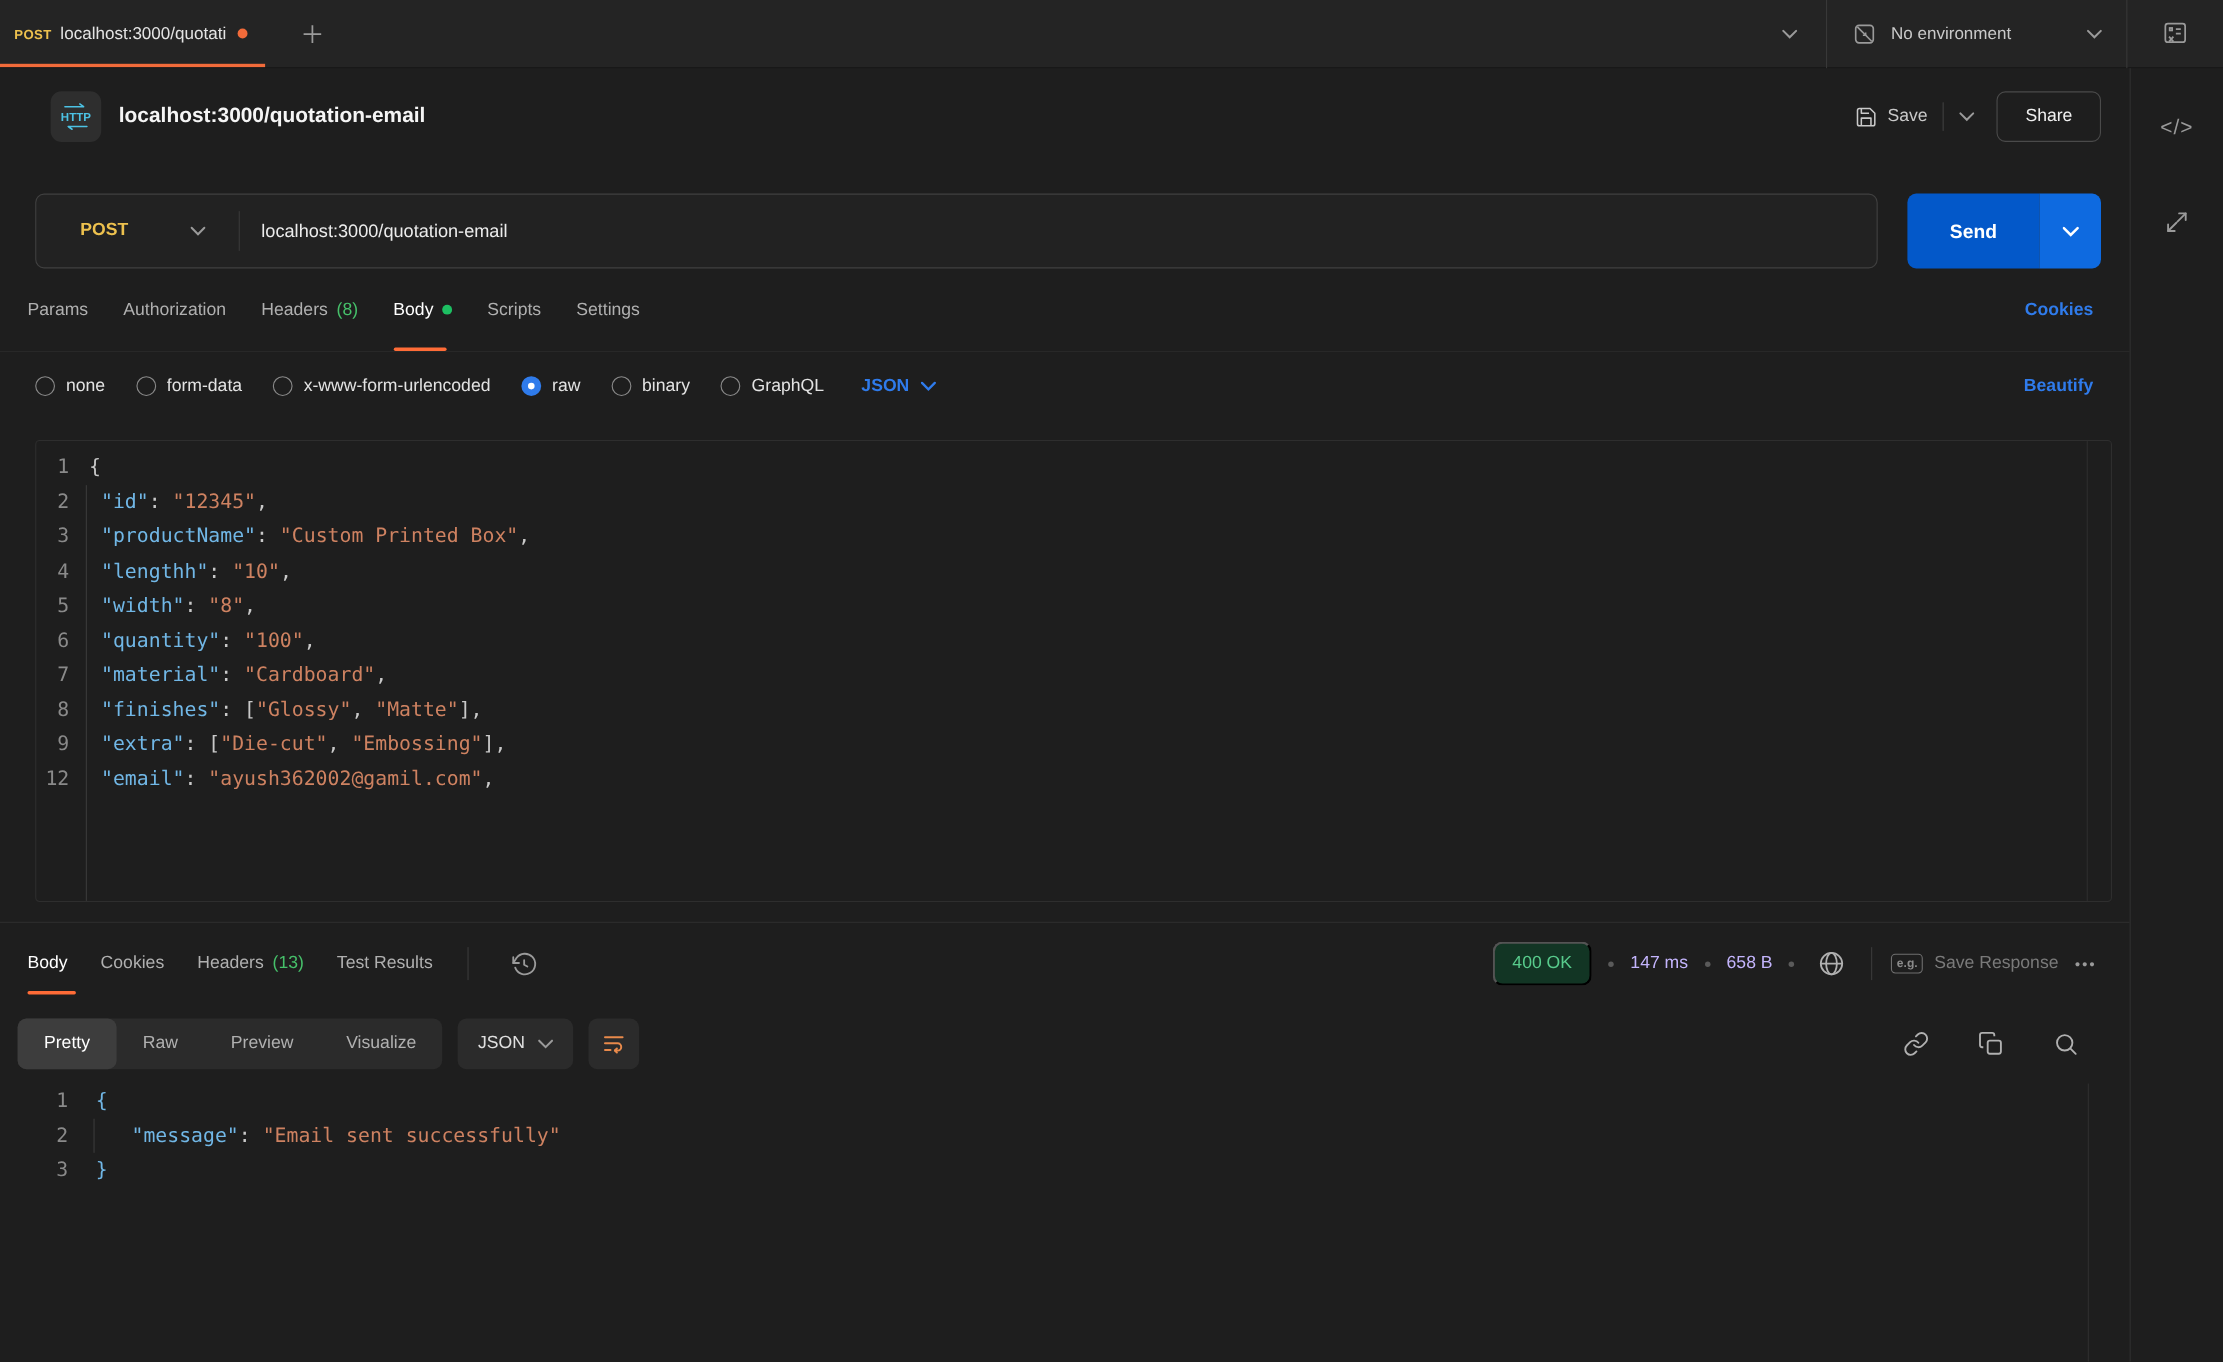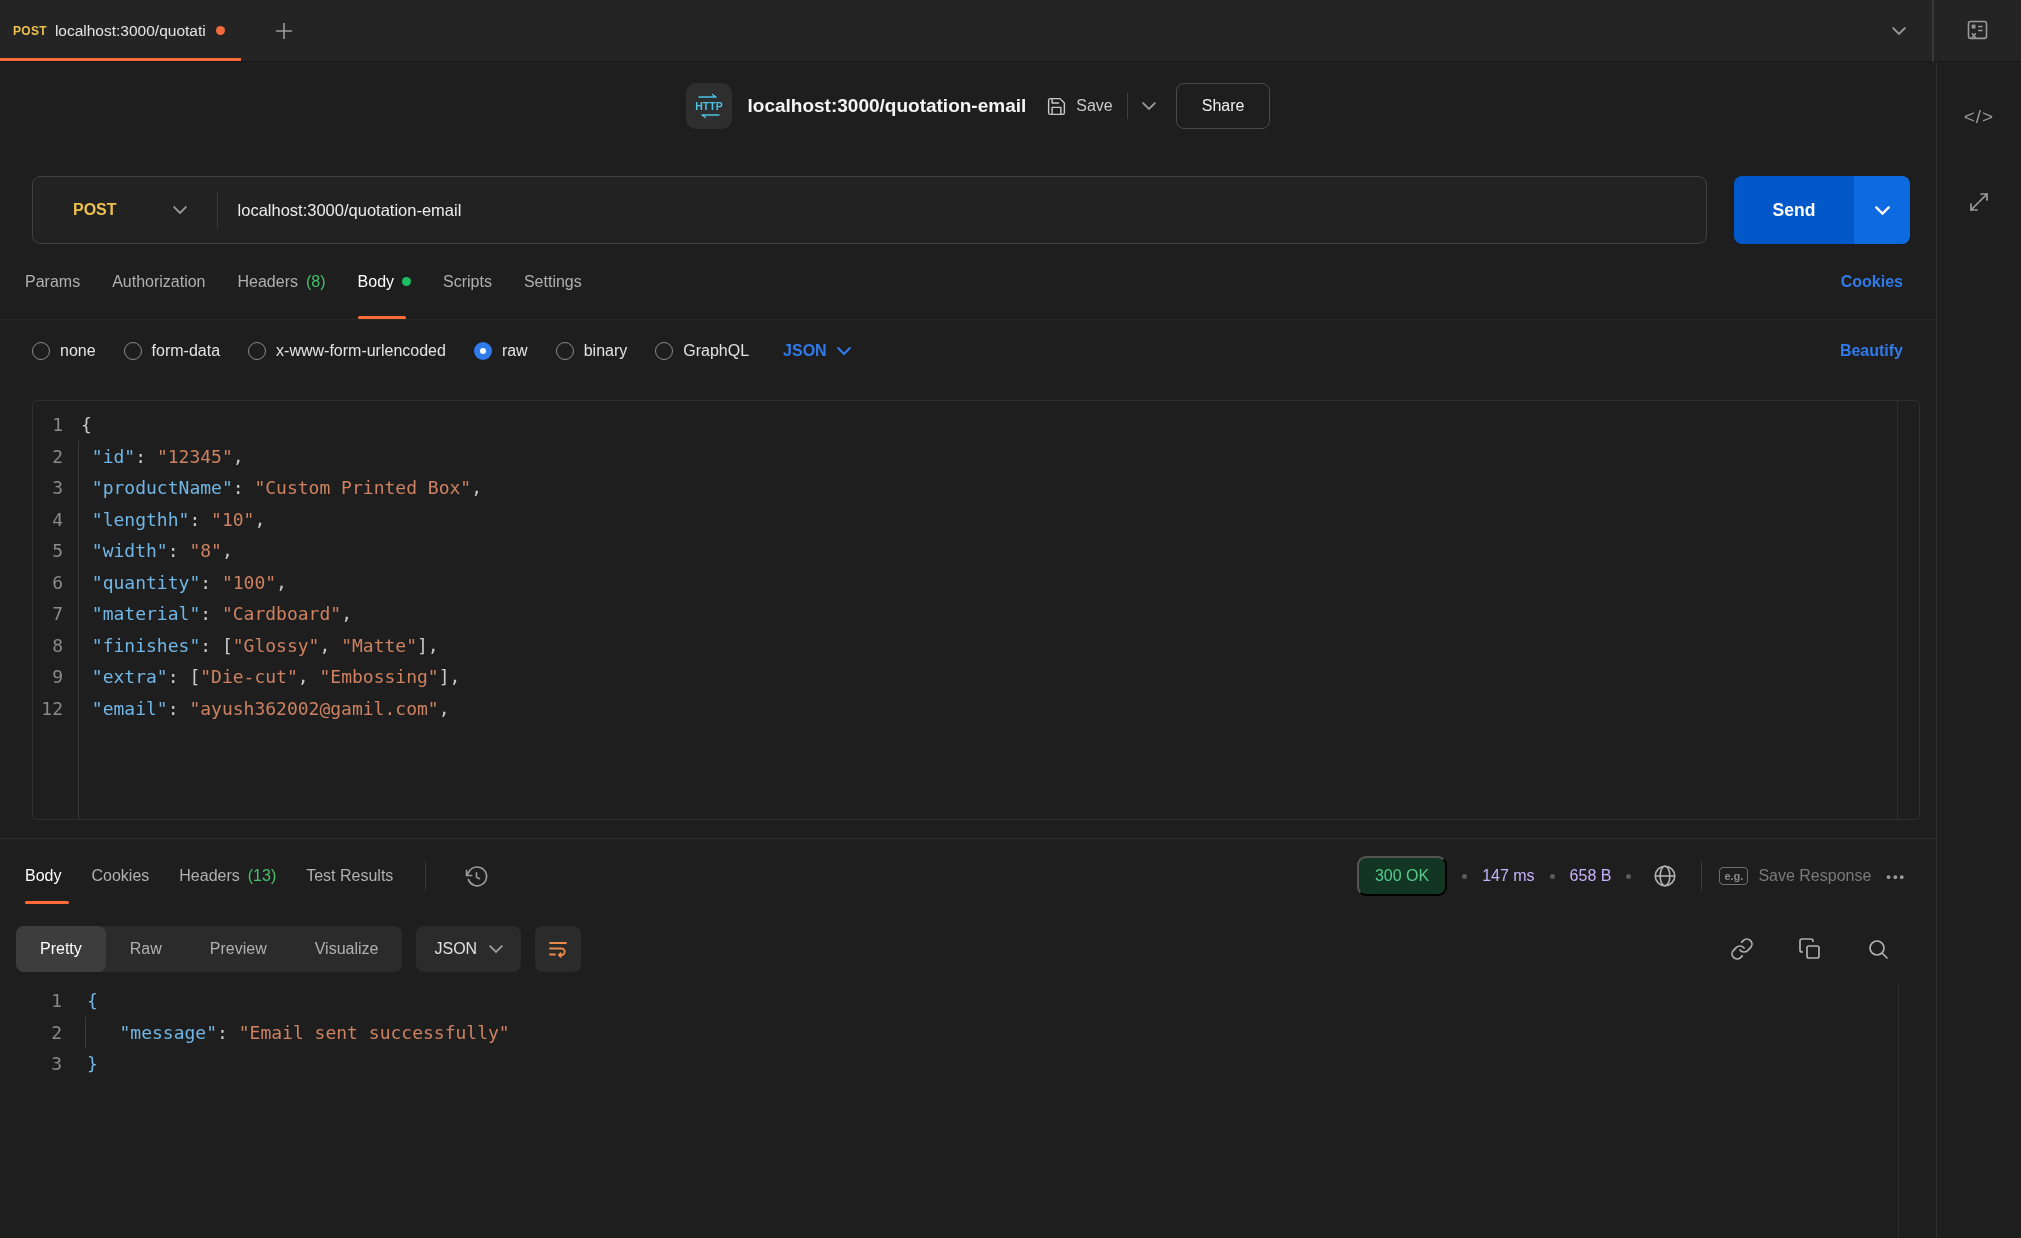--- a/index.html
+++ b/index.html
@@ -46,21 +46,21 @@
   .content-row { display: flex; height: 1176px; }
   .main-col { width: 1936px; display: flex; flex-direction: column; }
   .right-rail {
     flex: 1; border-left: 1px solid #2f2f2f;
     display: flex; flex-direction: column; align-items: center;
     padding-top: 38px; gap: 50px;
   }
   .rail-code { color: #9a9a9a; font-size: 19px; letter-spacing: 1px; background: none; border: none; cursor: pointer; }
 
   
-  .req-header { height: 88px; display: flex; align-items: center; justify-content: center; padding: 0 26px 0 46px; gap: 20px; }
+  .req-header { height: 88px; display: flex; align-items: center; justify-content: space-between; padding: 0 26px 0 46px; gap: 20px; }
   .req-header-left { display: flex; align-items: center; }
   .http-badge {
     width: 46px; height: 46px; border-radius: 10px; background: #2e2e2e;
     display: flex; align-items: center; justify-content: center; margin-right: 16px;
   }
   .req-title { font-size: 19px; font-weight: 700; color: #f5f5f5; }
   .req-header-right { display: flex; align-items: center; }
   .save-split { display: flex; align-items: center; background: none; border: none; color: #c9c9c9; cursor: pointer; }
   .save-label { font-size: 16px; margin-left: 9px; color: #c9c9c9; }
   .save-div { width: 1px; height: 26px; background: #3f3f3f; margin: 0 14px; }
@@ -198,20 +198,31 @@
           </svg>
       </button>
     </div>
     <div class="topbar-right">
       <button class="icon-btn" style="margin-right:20px;">
         <svg class="chev" width="14" height="10" viewBox="0 0 12 8" fill="none" stroke="currentColor" stroke-width="1.6" stroke-linecap="round">
             <path d="M1 1.5 6 6.5 11 1.5"></path>
           </svg>
       </button>
       <div class="top-vdiv"></div>
+      <button class="env-select">
+        <svg width="24" height="24" viewBox="0 0 24 24" fill="none" stroke="#9a9a9a" stroke-width="1.5">
+            <rect x="4" y="4" width="16" height="16" rx="3"></rect>
+            <path d="M5.5 5.5 18.5 18.5"></path>
+            <path d="M13 10.5v2.5h-2.5"></path>
+          </svg>
+        <span class="env-label">No environment</span>
+        <svg class="chev" width="14" height="10" viewBox="0 0 12 8" fill="none" stroke="currentColor" stroke-width="1.6" stroke-linecap="round">
+            <path d="M1 1.5 6 6.5 11 1.5"></path>
+          </svg>
+      </button>
       <div class="top-vdiv"></div>
       <button class="icon-btn quicklook">
         <svg width="27" height="27" viewBox="0 0 24 24" fill="none" stroke="#9a9a9a" stroke-width="1.4">
             <rect x="4" y="4" width="16" height="15" rx="2"></rect>
             <path d="M12.5 8.5h4M12.5 12h4"></path>
             <rect x="7.5" y="7.5" width="2" height="2"></rect>
             <path d="M7 14.5l3.5 4M10.5 14.5l-3.5 4"></path>
           </svg>
       </button>
     </div>
@@ -392,21 +403,21 @@
             </div>
           <div class="resp-vdiv"></div>
           <button class="icon-btn">
             <svg width="25" height="25" viewBox="0 0 24 24" fill="none" stroke="#9a9a9a" stroke-width="1.6" stroke-linecap="round" stroke-linejoin="round">
                 <path d="M2.5 6v5h5"></path>
                 <path d="M4.2 15a9 9 0 1 0 1.1-8.3L2.5 11"></path>
                 <path d="M12 8.5v4l2.8 1.6"></path>
               </svg>
           </button>
           <div class="resp-status">
-            <button class="status-badge">300 OK</button>
+            <button class="status-badge">400 OK</button>
             <span class="sep-dot"></span>
             <span class="meta">147 ms</span>
             <span class="sep-dot"></span>
             <span class="meta">658 B</span>
             <span class="sep-dot"></span>
             <button class="icon-btn">
               <svg width="26" height="26" viewBox="0 0 24 24" fill="none" stroke="#b0b0b0" stroke-width="1.5">
                   <circle cx="12" cy="12" r="9"></circle>
                   <path d="M3 12h18"></path>
                   <ellipse cx="12" cy="12" rx="4.5" ry="9"></ellipse>

